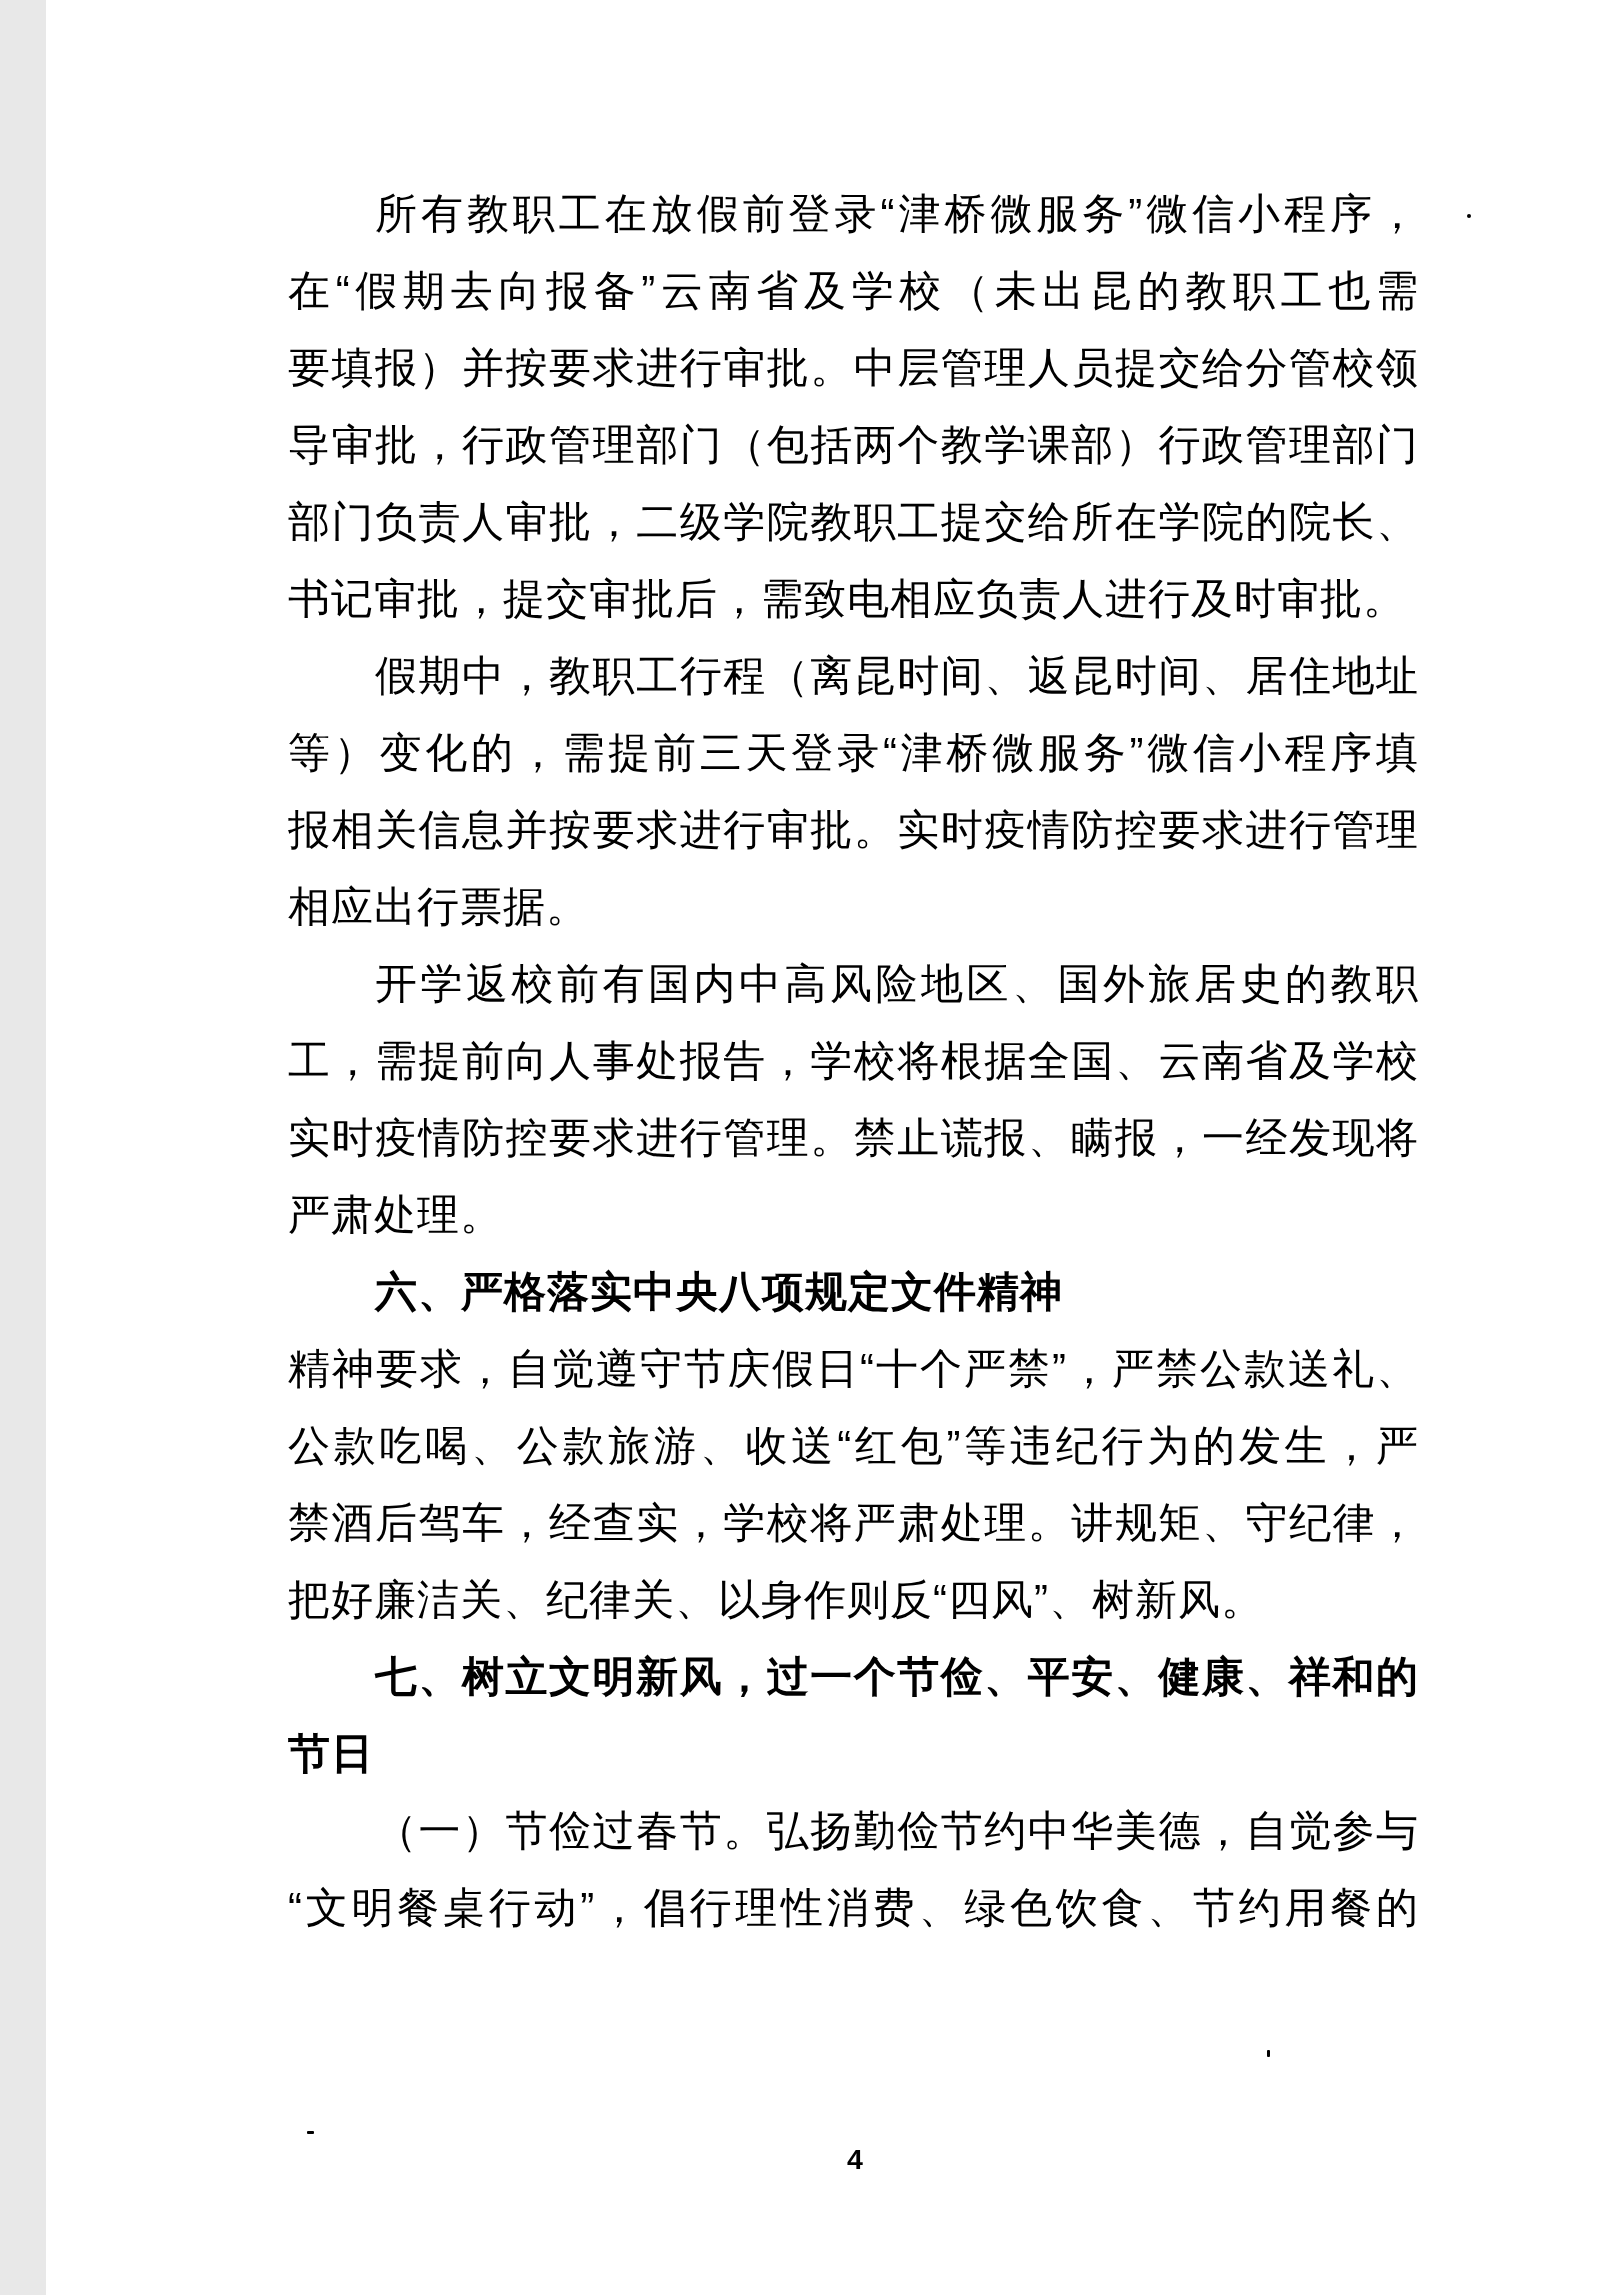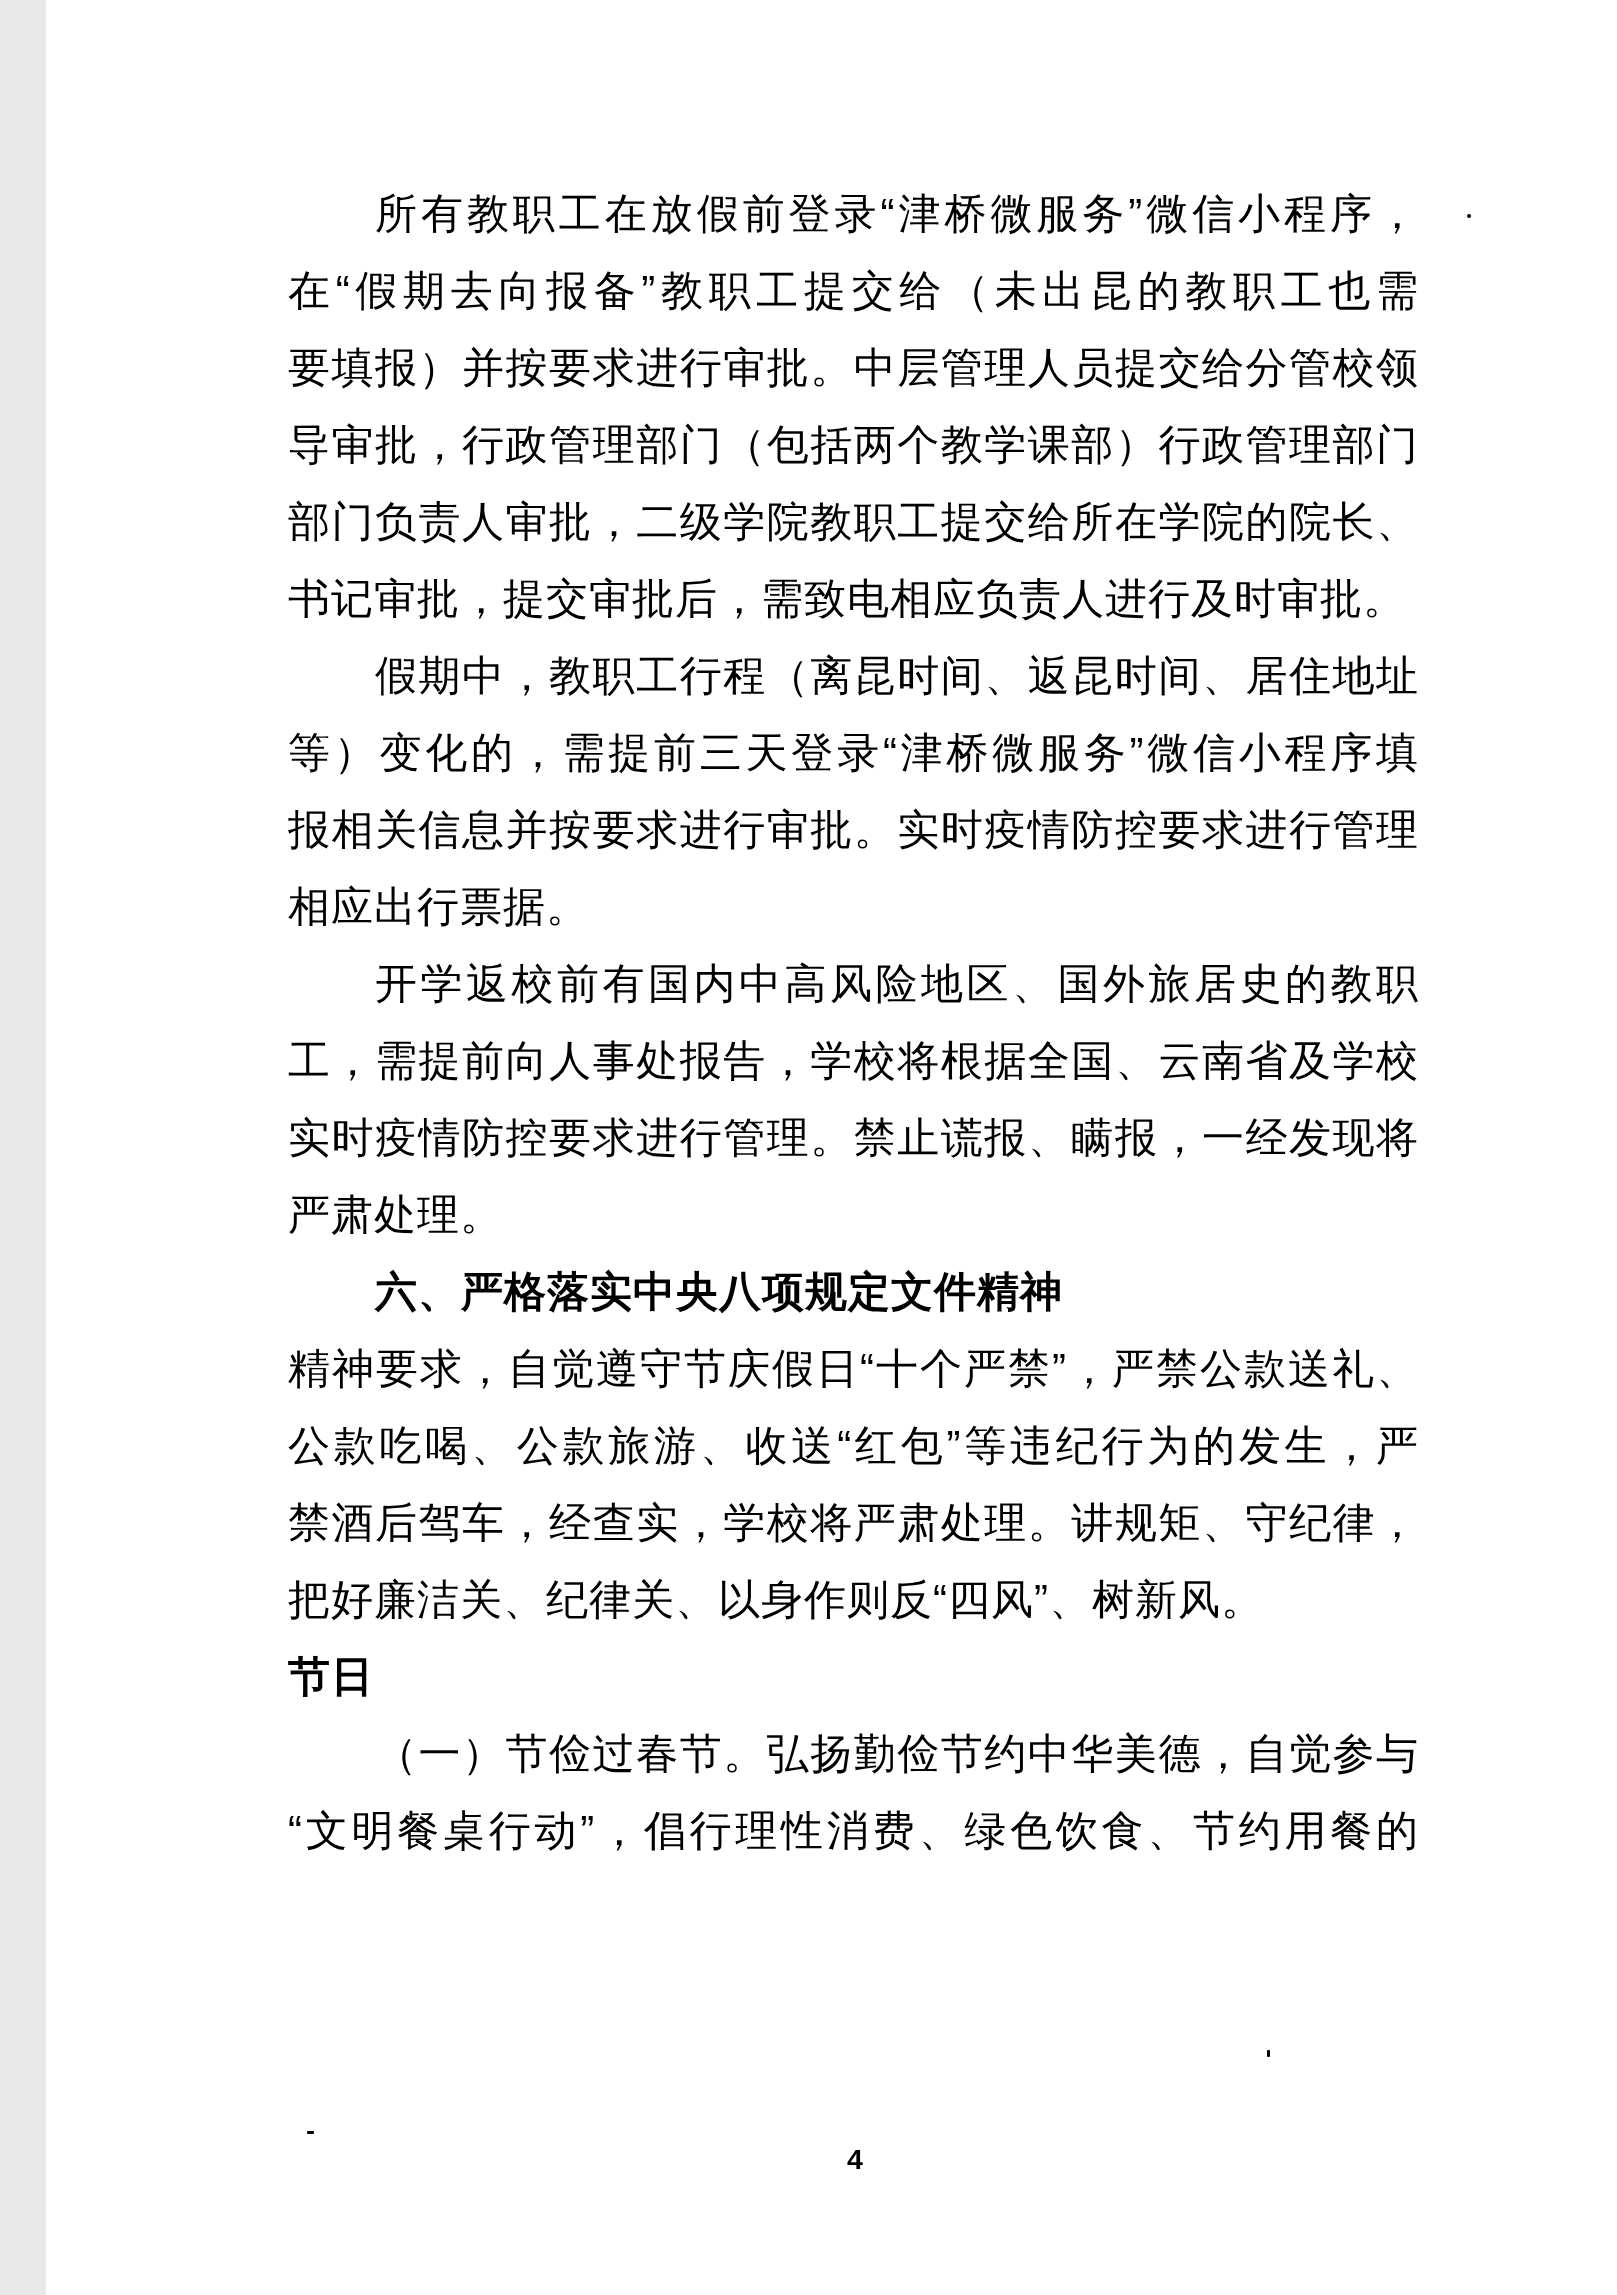--- a/index.html
+++ b/index.html
@@ -49,38 +49,39 @@
   .speck.tick1 { left: 1221px; top: 2050px; width: 2.5px;  height: 7.4px; border-radius: 1px; }
   .speck.tick2 { left: 261px;  top: 2131px; width: 6.9px; height: 3.4px;  border-radius: 1px; }
 </style>
 </head>
 <body>
 
 <div class="page">
 
   <div class="textblock">
     <div class="line indent j">所有教职工在放假前登录“津桥微服务”微信小程序，</div>
-    <div class="line j">在“假期去向报备”教职工提交给（未出昆的教职工也需</div>
+    <div class="line j">在“假期去向报备”云南省及学校（未出昆的教职工也需</div>
     <div class="line j">要填报）并按要求进行审批。中层管理人员提交给分管校领</div>
     <div class="line j">导审批，行政管理部门（包括两个教学课部）行政管理部门</div>
     <div class="line j">部门负责人审批，二级学院教职工提交给所在学院的院长、</div>
     <div class="line">书记审批，提交审批后，需致电相应负责人进行及时审批。</div>
     <div class="line indent j">假期中，教职工行程（离昆时间、返昆时间、居住地址</div>
     <div class="line j">等）变化的，需提前三天登录“津桥微服务”微信小程序填</div>
     <div class="line j">报相关信息并按要求进行审批。实时疫情防控要求进行管理</div>
     <div class="line">相应出行票据。</div>
     <div class="line indent j">开学返校前有国内中高风险地区、国外旅居史的教职</div>
     <div class="line j">工，需提前向人事处报告，学校将根据全国、云南省及学校</div>
     <div class="line j">实时疫情防控要求进行管理。禁止谎报、瞒报，一经发现将</div>
     <div class="line">严肃处理。</div>
     <div class="line indent bold">六、严格落实中央八项规定文件精神</div>
     <div class="line j">精神要求，自觉遵守节庆假日“十个严禁”，严禁公款送礼、</div>
     <div class="line j">公款吃喝、公款旅游、收送“红包”等违纪行为的发生，严</div>
     <div class="line j">禁酒后驾车，经查实，学校将严肃处理。讲规矩、守纪律，</div>
     <div class="line">把好廉洁关、纪律关、以身作则反“四风”、树新风。</div>
+    <div class="line indent bold j">七、树立文明新风，过一个节俭、平安、健康、祥和的</div>
     <div class="line bold">节日</div>
     <div class="line indent j">（一）节俭过春节。弘扬勤俭节约中华美德，自觉参与</div>
     <div class="line j">“文明餐桌行动”，倡行理性消费、绿色饮食、节约用餐的</div>
   </div>
 
   <div class="pagenum">4</div>
 
   <div class="speck dot"></div>
   <div class="speck tick1"></div>
   <div class="speck tick2"></div>

